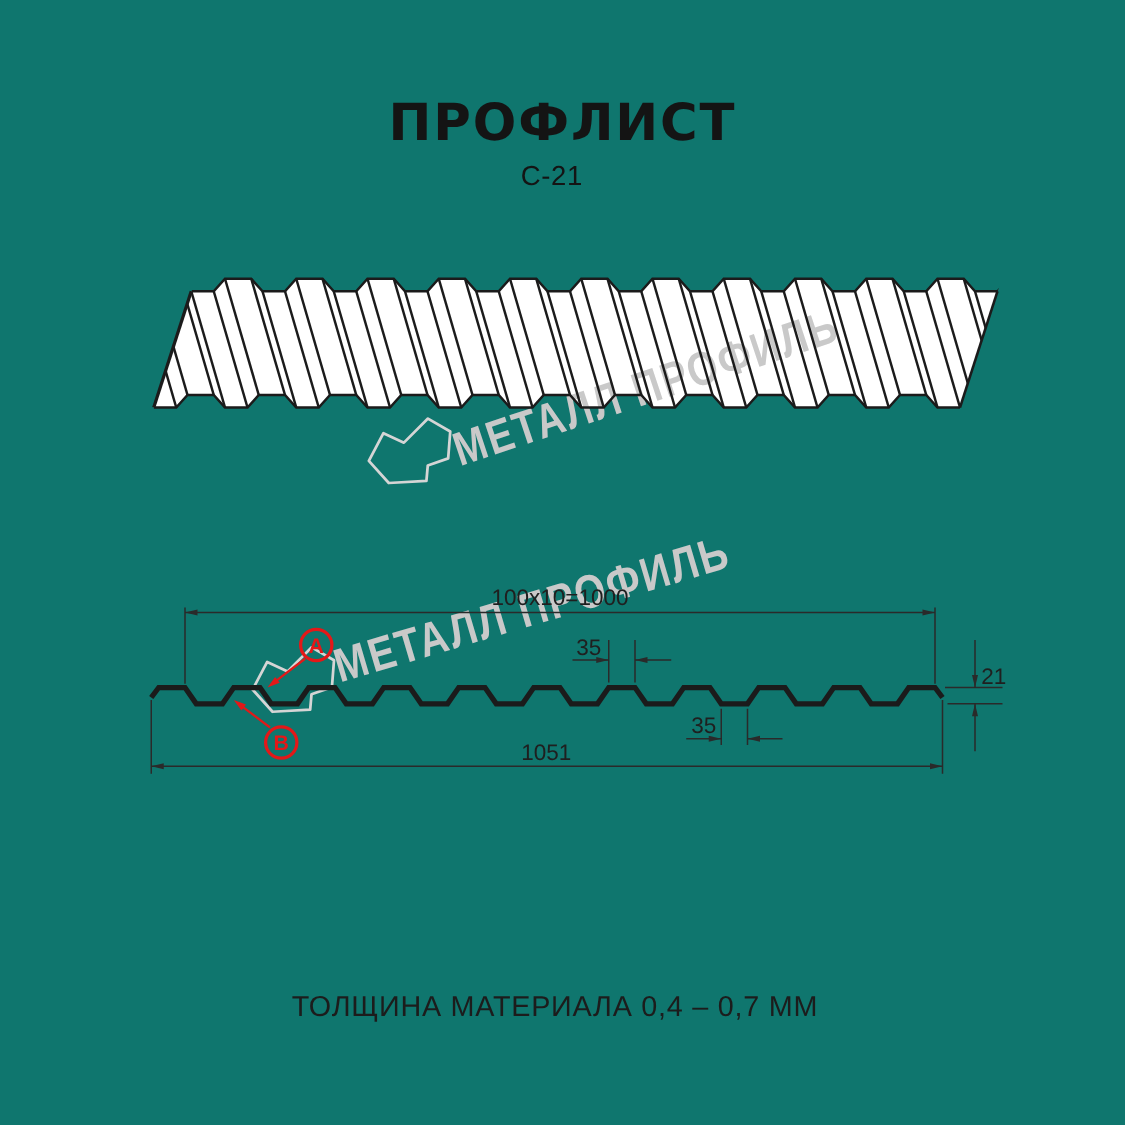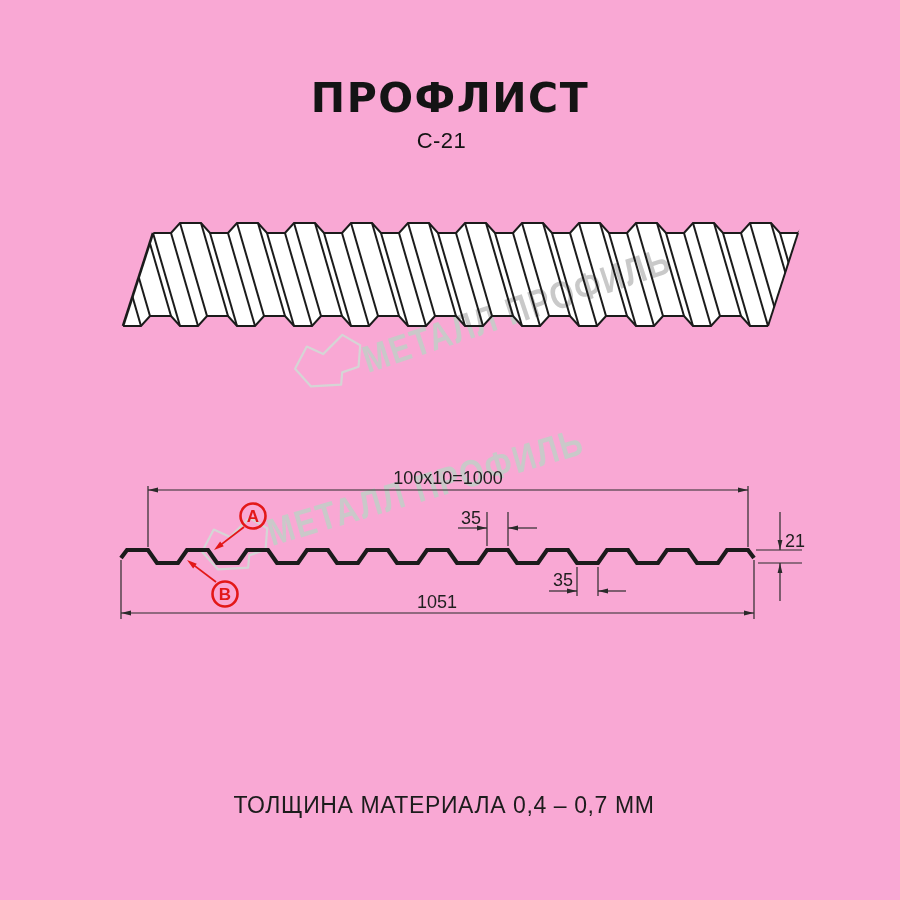--- a/index.html
+++ b/index.html
@@ -1,16 +1,16 @@
 <!DOCTYPE html>
 <html style="--red: #e31818;"><head>
 <meta charset="utf-8">
 <style>
   html,body{margin:0;padding:0;background:#fff;}
-  .page{position:relative;width:900px;height:900px;background:#f9a8d4;overflow:hidden;
+  .page{position:relative;width:900px;height:900px;background:#0f766e;overflow:hidden;
         font-family:"Liberation Sans",sans-serif;}
   .title{position:absolute;left:0;top:74px;width:900px;text-align:center;
          font-family:"DejaVu Sans",sans-serif;font-weight:800;font-size:41px;
          letter-spacing:1.5px;color:#141414;}
   .subtitle{position:absolute;left:0;top:128px;width:883px;text-align:center;
             font-size:22px;font-weight:500;color:#141414;letter-spacing:.5px;}
   .footer{position:absolute;left:0;top:792px;width:888px;text-align:center;
           font-size:23px;font-weight:500;color:#1c1c1c;letter-spacing:.6px;}
   svg.scene{position:absolute;left:0;top:0;}
   .wm-text{font-family:"Liberation Sans",sans-serif;font-weight:bold;font-size:38px;

